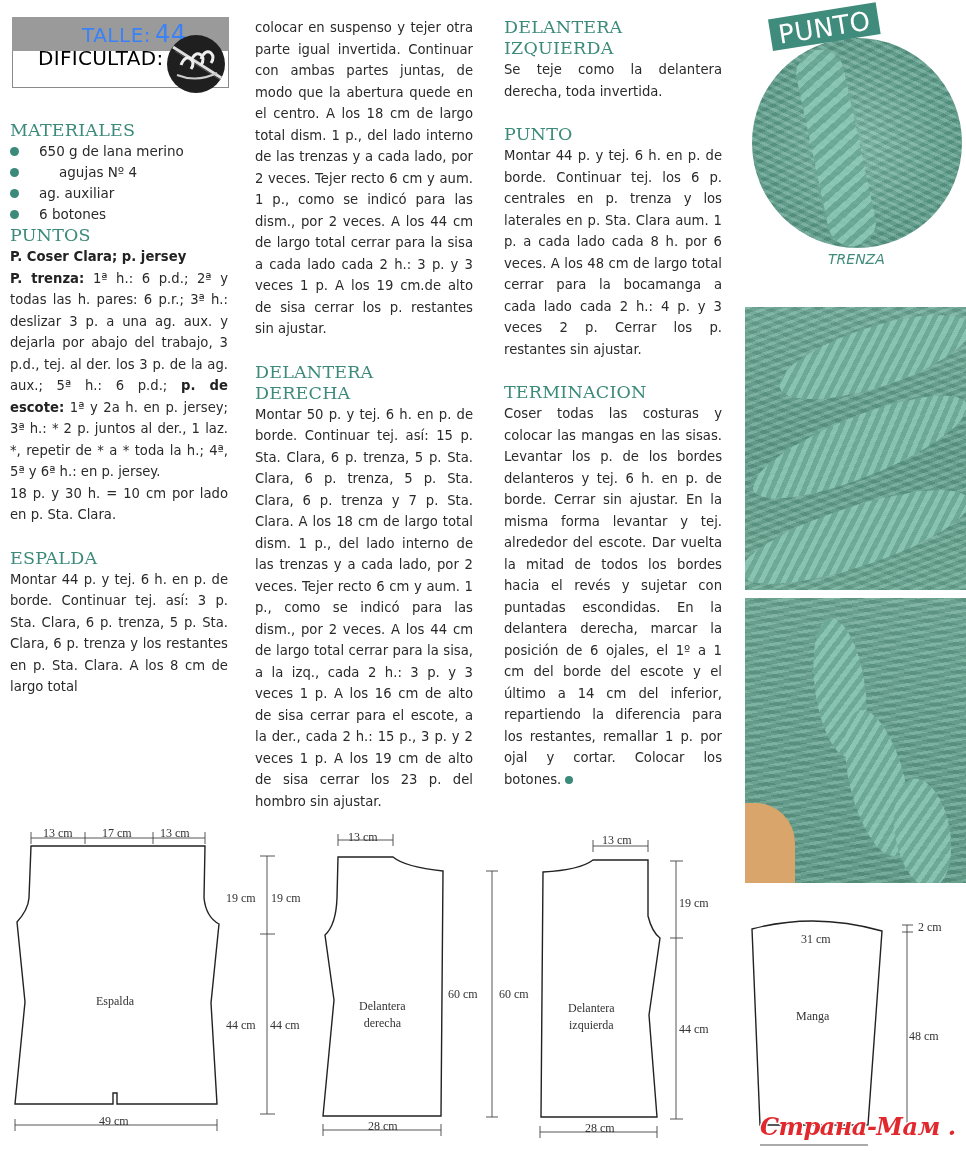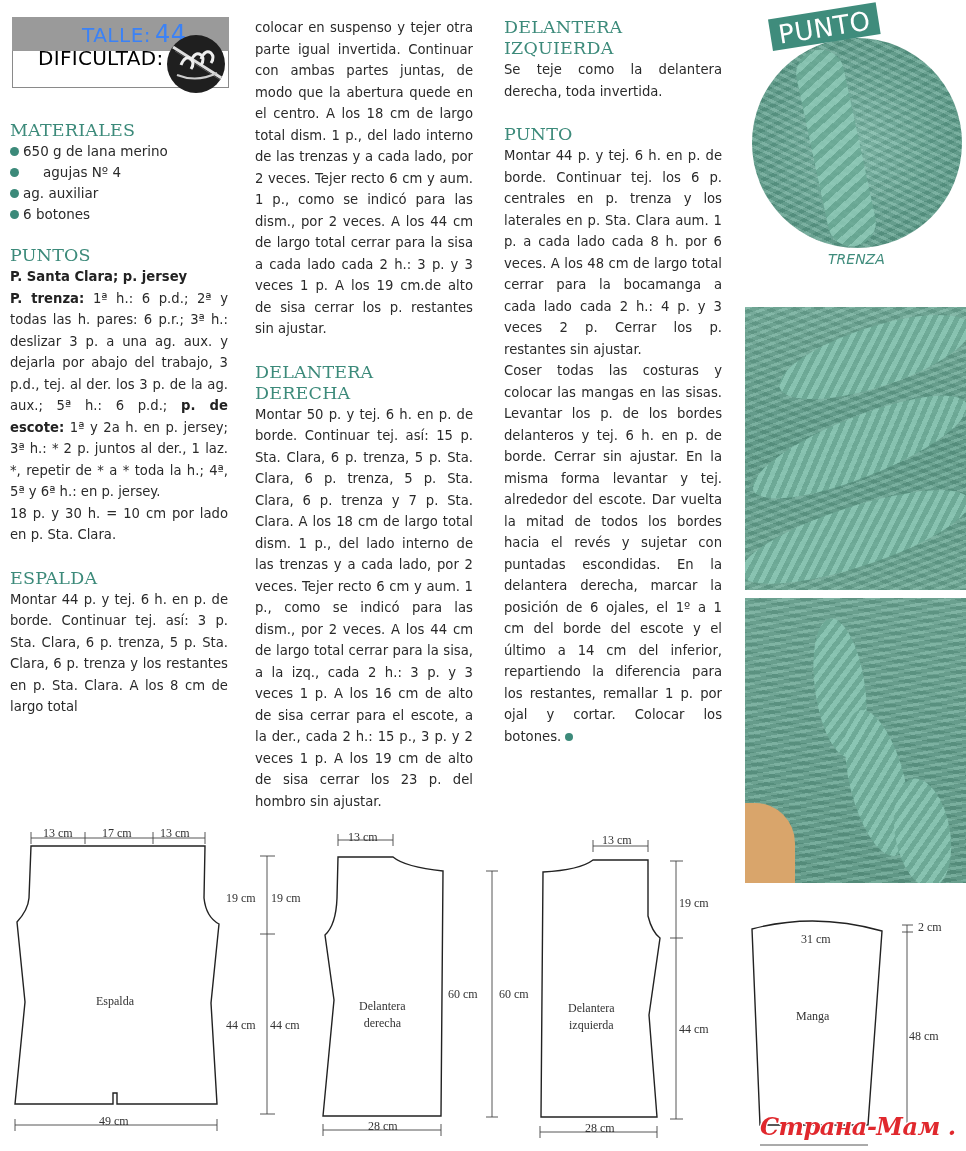--- a/index.html
+++ b/index.html
@@ -13,21 +13,21 @@
   .talle-text { left: 38px; top: 20px; color: #3b82f6; font-size: 20px; letter-spacing: 0.5px; margin-left: 44px; }
   .talle-text .num { font-size: 24px; margin-left: 4px; }
   .dif-box { left: 12px; top: 51px; width: 217px; height: 37px; border: 1px solid #8a8a8a; border-top: none; background: #fff; }
   .dif-text { left: 38px; top: 46px; font-size: 20px; color: #000000; letter-spacing: 0.3px; }
   .dif-icon { left: 167px; top: 35px; width: 58px; height: 58px; border-radius: 50%; background: #1f1f1f; overflow: hidden; }
 
   
   .col { position: absolute; font-size: 13.2px; line-height: 21.5px; color: #2a2a2a; }
   .col p { text-align: justify; }
   .h { font-family: "DejaVu Serif", serif; color: #3c8a7a; font-size: 17.5px; line-height: 21px; letter-spacing: 0.2px; }
-  .bul { display: flex; align-items: center; gap: 4px; font-size: 13.5px; line-height: 21px; }
+  .bul { display: flex; align-items: center; gap: 20px; font-size: 13.5px; line-height: 21px; }
   .dot { width: 9px; height: 9px; border-radius: 50%; background: #3c8a7a; flex: none; }
   b { font-weight: bold; color: #222; }
 
   .col1 { left: 10px; top: 120px; width: 218px; }
   .col2 { left: 255px; top: 17px; width: 218px; }
   .col3 { left: 504px; top: 17px; width: 218px; }
 
   
   .punto-circle { left: 752px; top: 38px; width: 210px; height: 210px; border-radius: 50%;
     background:
@@ -89,24 +89,24 @@
     </div>
   <div class="bul">
       <span class="dot"></span>
       <span>ag. auxiliar</span>
     </div>
   <div class="bul">
       <span class="dot"></span>
       <span style="margin-left:0">6 botones</span>
     </div>
 
-  <div class="h" style="margin-top:20px">
+  <div class="h" style="">
     <div>PUNTOS</div>
   </div>
-  <p><b>P. Santa Clara; p. jersey</b></p>
+  <p><b>P. Coser Clara; p. jersey</b></p>
   <p>
     <b>P. trenza:</b><span> 1ª h.: 6 p.d.; 2ª y todas las h. pares: 6 p.r.; 3ª h.: deslizar 3 p. a una ag. aux. y dejarla por abajo del trabajo, 3 p.d., tej. al der. los 3 p. de la ag. aux.; 5ª h.: 6 p.d.; </span><b>p. de escote:</b><span> 1ª y 2a h. en p. jersey; 3ª h.: * 2 p. juntos al der., 1 laz. *, repetir de * a * toda la h.; 4ª, 5ª y 6ª h.: en p. jersey.</span>
   </p>
 
   <p>18 p. y 30 h. = 10 cm por lado en p. Sta. Clara.</p>
 
   <div class="h" style="margin-top:22px">ESPALDA</div>
   <p>Montar 44 p. y tej. 6 h. en p. de borde. Continuar tej. así: 3 p. Sta. Clara, 6 p. trenza, 5 p. Sta. Clara, 6 p. trenza y los restantes en p. Sta. Clara. A los 8 cm de largo total</p>
 </div>
 
@@ -122,20 +122,21 @@
 <div class="col col3">
   <div class="h">
     <div>DELANTERA</div>
     <div>IZQUIERDA</div>
   </div>
   <p>Se teje como la delantera derecha, toda invertida.</p>
 
   <div class="h" style="margin-top:22px">PUNTO</div>
   <p>Montar 44 p. y tej. 6 h. en p. de borde. Continuar tej. los 6 p. centrales en p. trenza y los laterales en p. Sta. Clara aum. 1 p. a cada lado cada 8 h. por 6 veces. A los 48 cm de largo total cerrar para la bocamanga a cada lado cada 2 h.: 4 p. y 3 veces 2 p. Cerrar los p. restantes sin ajustar.</p>
 
+  <div class="h" style="margin-top:22px">TERMINACION</div>
   <p><span>Coser todas las costuras y colocar las mangas en las sisas. Levantar los p. de los bordes delanteros y tej. 6 h. en p. de borde. Cerrar sin ajustar. En la misma forma levantar y tej. alrededor del escote. Dar vuelta la mitad de todos los bordes hacia el revés y sujetar con puntadas escondidas. En la delantera derecha, marcar la posición de 6 ojales, el 1º a 1 cm del borde del escote y el último a 14 cm del inferior, repartiendo la diferencia para los restantes, remallar 1 p. por ojal y cortar. Colocar los botones.</span> <span class="dot" style="display:inline-block;width:8px;height:8px;vertical-align:middle"></span></p>
 </div>
 
 <div class="abs punto-circle">
   <div class="abs cable1"></div>
 </div>
 <div class="abs punto-label">PUNTO</div>
 <div class="abs trenza-label">TRENZA</div>
 
 <div class="abs photo1">

